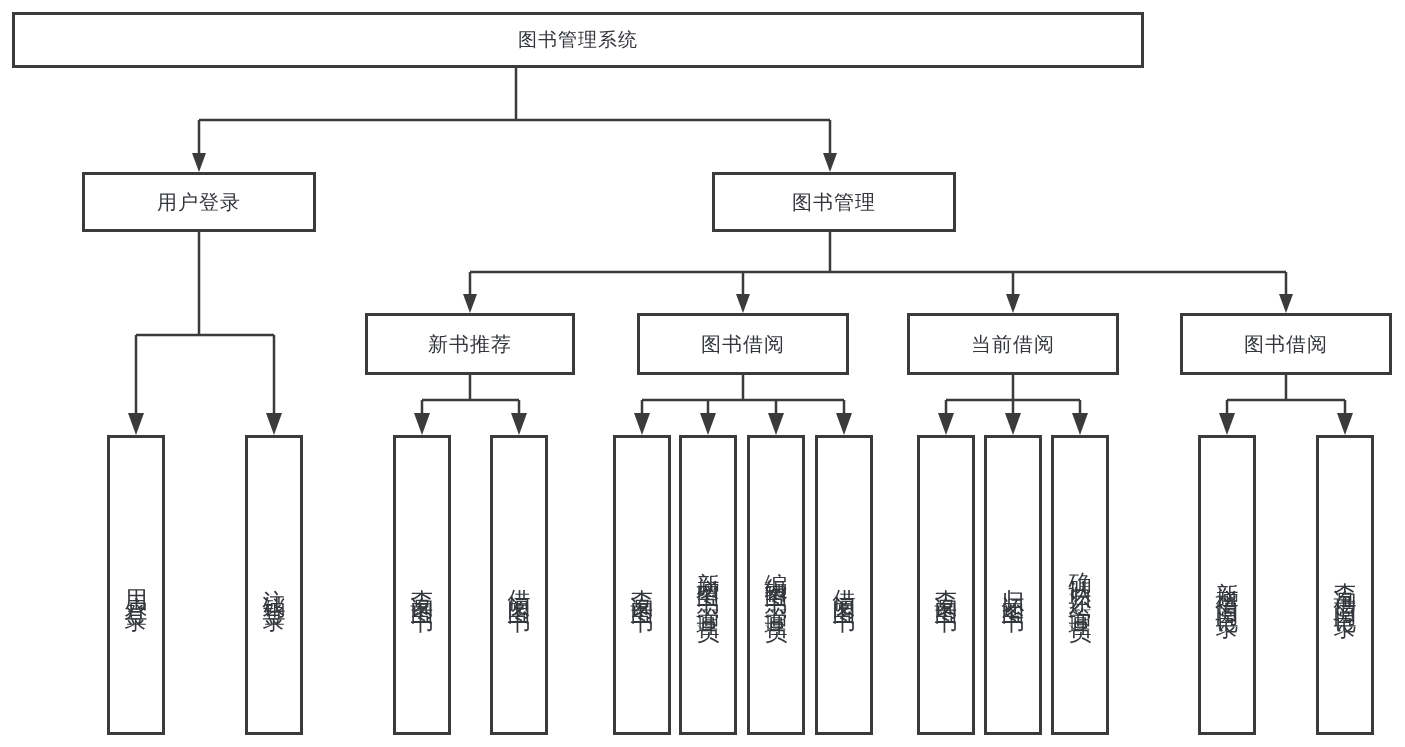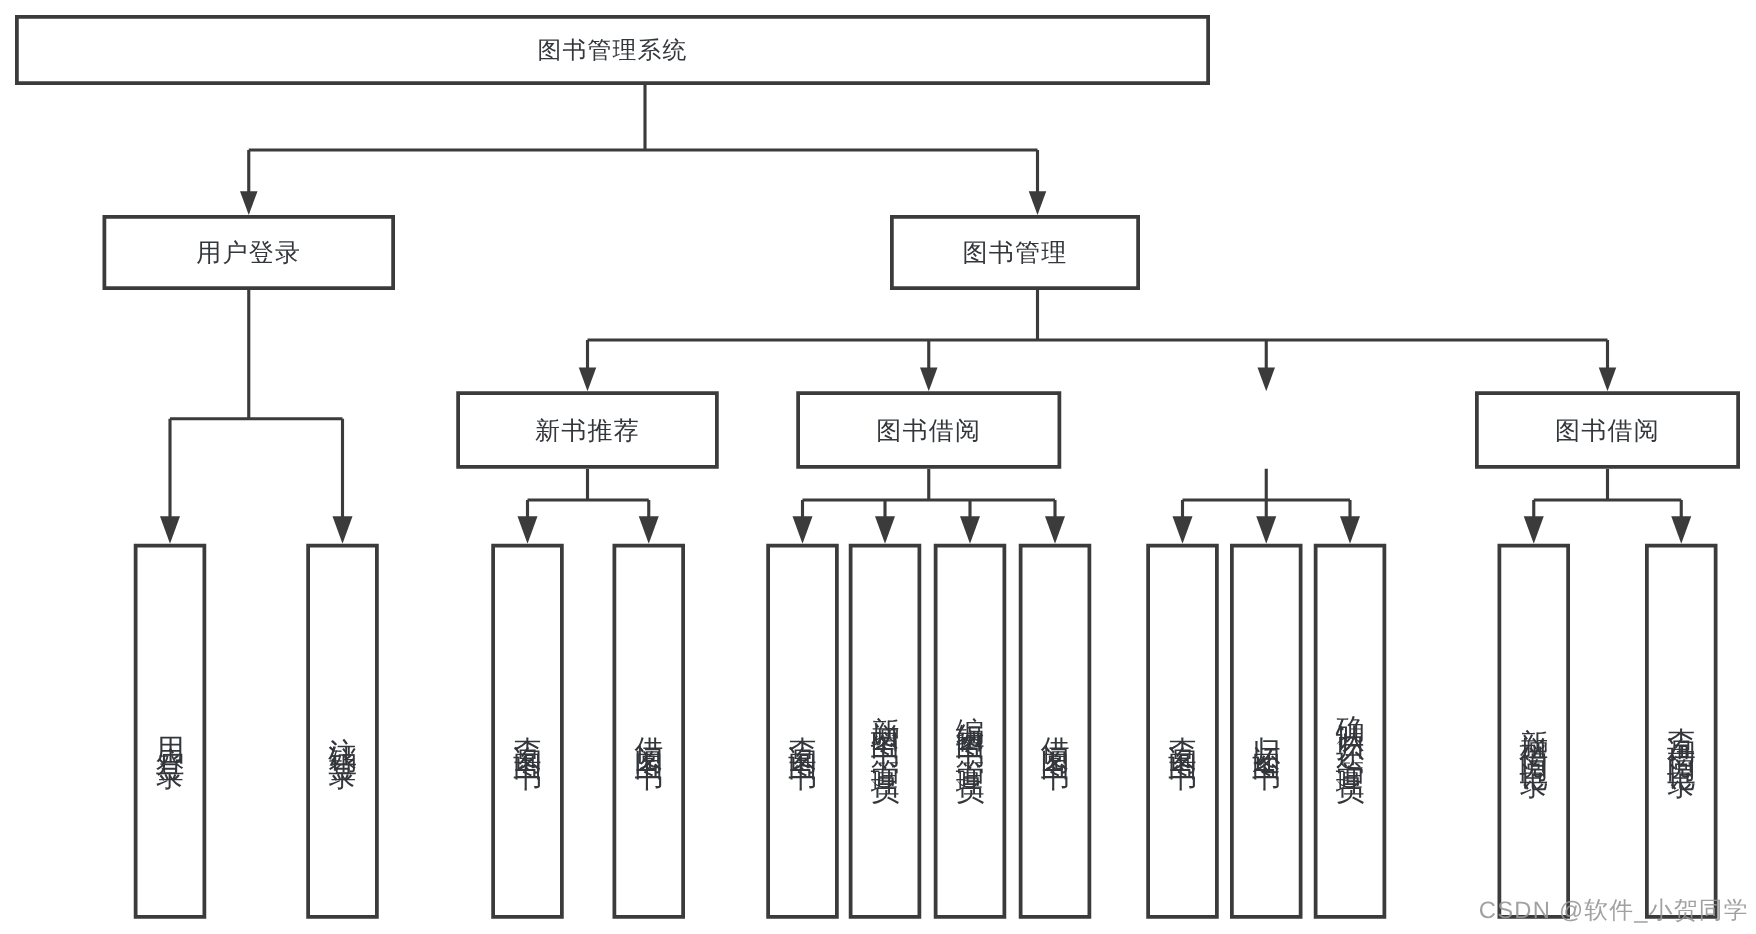--- a/index.html
+++ b/index.html
@@ -85,36 +85,39 @@
     <path class="wire" d="M1013,375 V400 M946,400 H1080 M946,400 V416 M1013,400 V416 M1080,400 V416"></path>
     <polygon class="arrowhead" points="938,413 954,413 946,435"></polygon>
     <polygon class="arrowhead" points="1005,413 1021,413 1013,435"></polygon>
     <polygon class="arrowhead" points="1072,413 1088,413 1080,435"></polygon>
 
     <path class="wire" d="M1286,375 V400 M1227,400 H1345 M1227,400 V416 M1345,400 V416"></path>
     <polygon class="arrowhead" points="1219,413 1235,413 1227,435"></polygon>
     <polygon class="arrowhead" points="1337,413 1353,413 1345,435"></polygon>
   </svg>
 
-  <div class="node" style="left:12px;top:12px;width:956px;height:56px">
+  <div class="node" style="left:12px;top:12px;width:1132px;height:56px">
     <span class="h-label root-label">图书管理系统</span>
   </div>
 
   <div class="node" style="left:82px;top:172px;width:234px;height:60px">
     <span class="h-label">用户登录</span>
   </div>
-  <div class="node" style="left:712px;top:172px;width:200px;height:60px">
+  <div class="node" style="left:712px;top:172px;width:244px;height:60px">
     <span class="h-label">图书管理</span>
   </div>
 
   <div class="node" style="left:637px;top:313px;width:212px;height:62px">
     <span class="h-label">图书借阅</span>
   </div>
   <div class="node" style="left:365px;top:313px;width:210px;height:62px">
     <span class="h-label">新书推荐</span>
+  </div>
+  <div class="node" style="left:907px;top:313px;width:212px;height:62px">
+    <span class="h-label">当前借阅</span>
   </div>
   <div class="node" style="left:1180px;top:313px;width:212px;height:62px">
     <span class="h-label">图书借阅</span>
   </div>
 
   <div class="node leaf" style="left:107px;top:435px">
     <span class="v-label">用户登录</span>
   </div>
   <div class="node leaf" style="left:245px;top:435px">
     <span class="v-label">注销登录</span>
@@ -150,14 +153,13 @@
     <span class="v-label">确认归还（管理员）</span>
   </div>
 
   <div class="node leaf" style="left:1198px;top:435px">
     <span class="v-label">新增借阅记录</span>
   </div>
   <div class="node leaf" style="left:1316px;top:435px">
     <span class="v-label">查询借阅记录</span>
   </div>
 
-  <div class="watermark">CSDN @软件_小贺同学</div>
 </div>
 
 </body></html>

